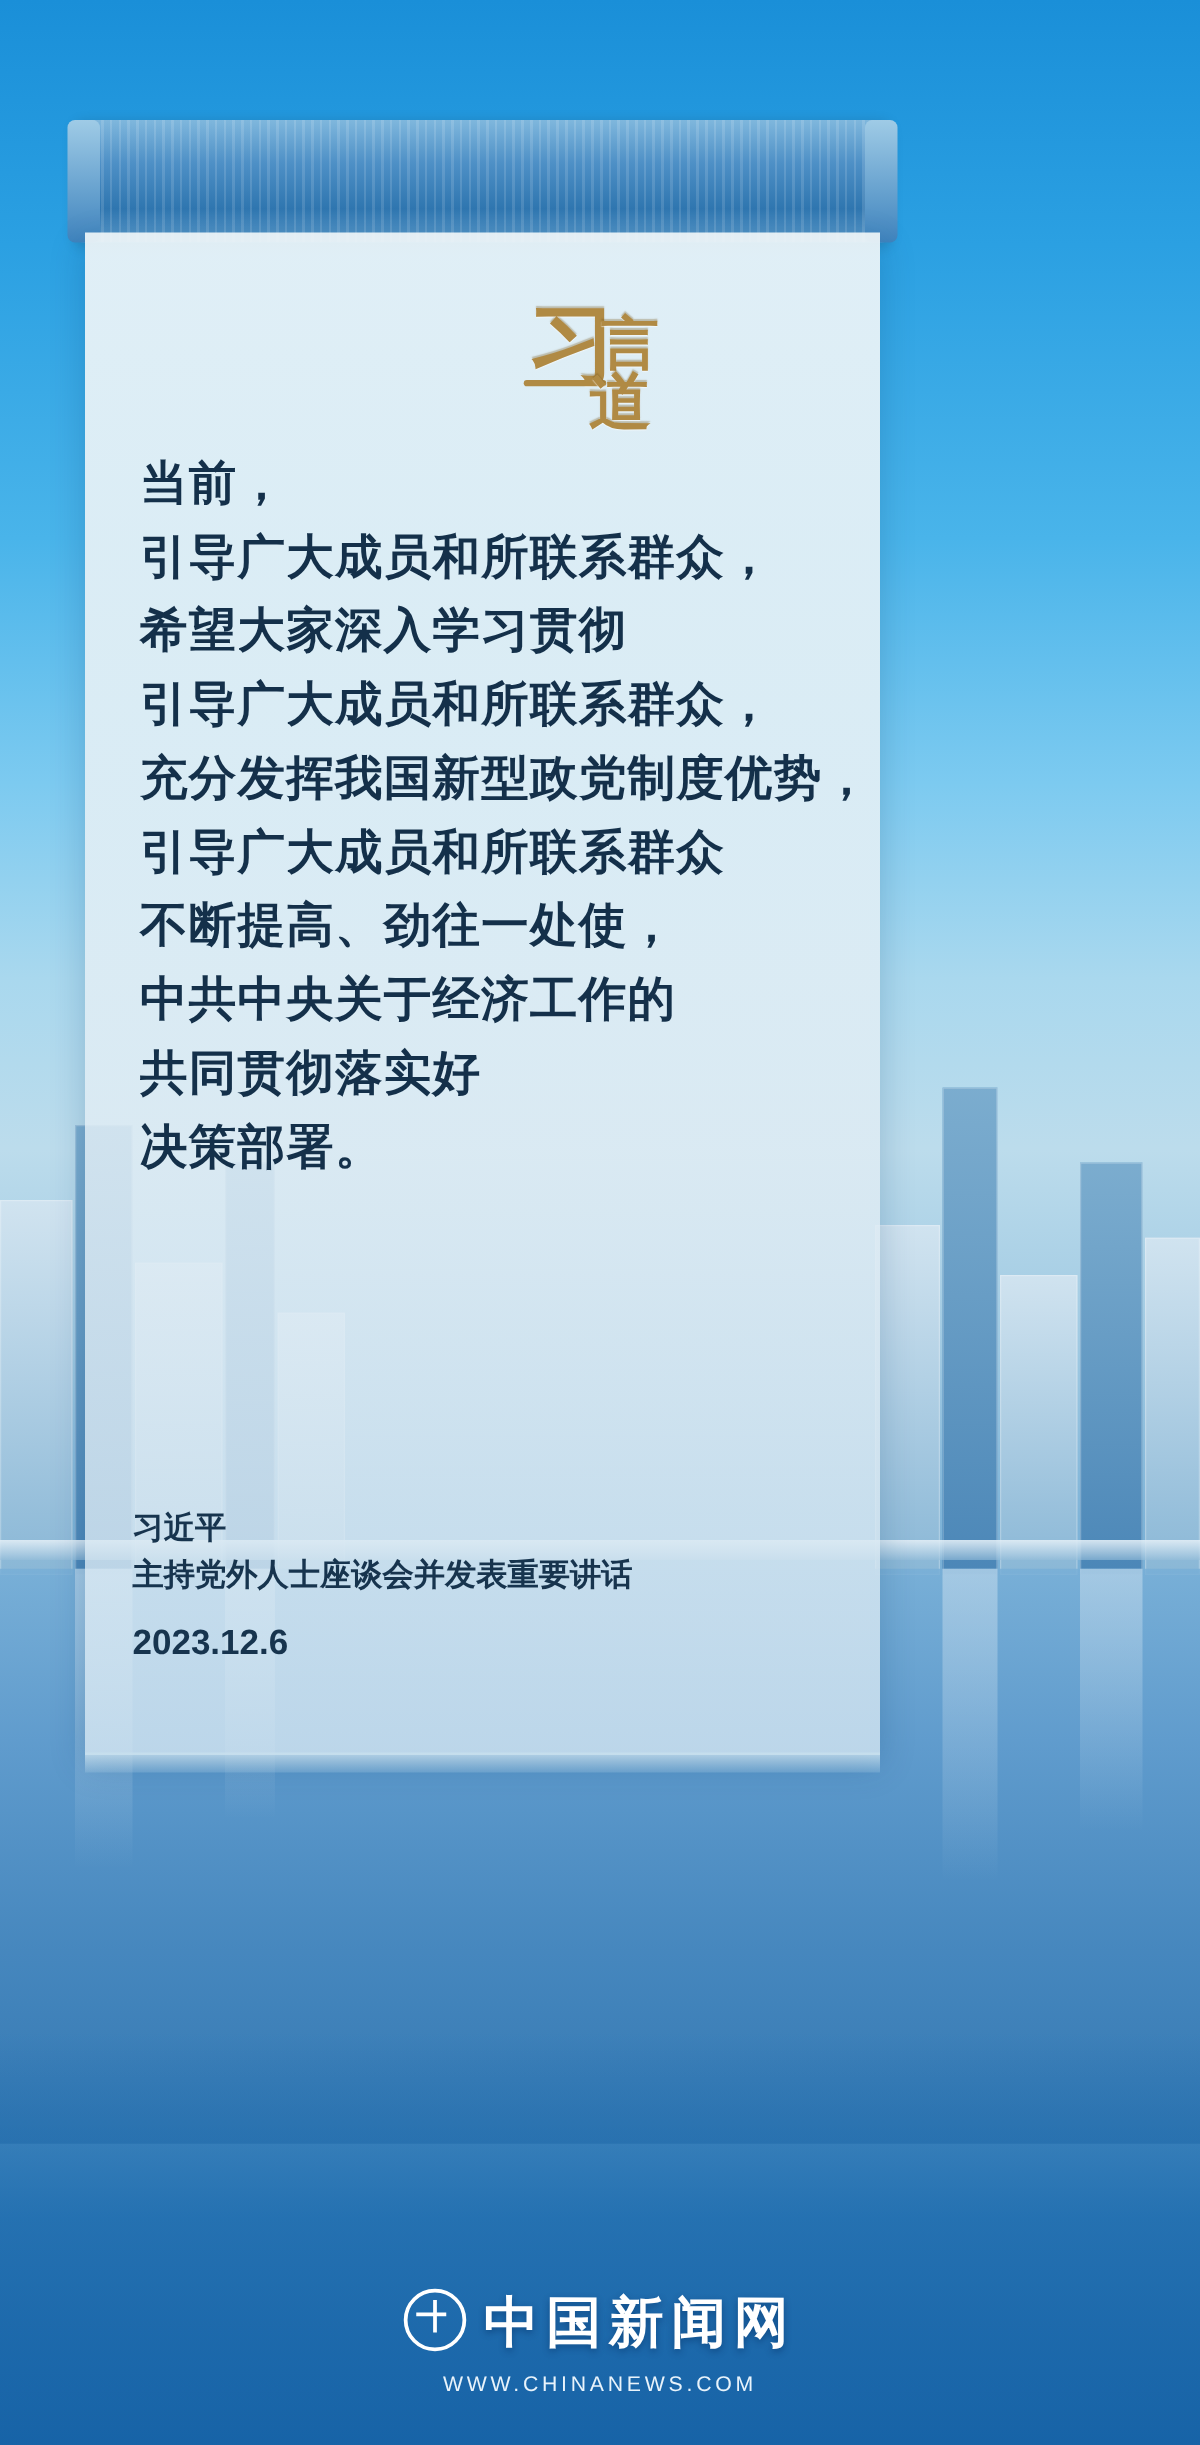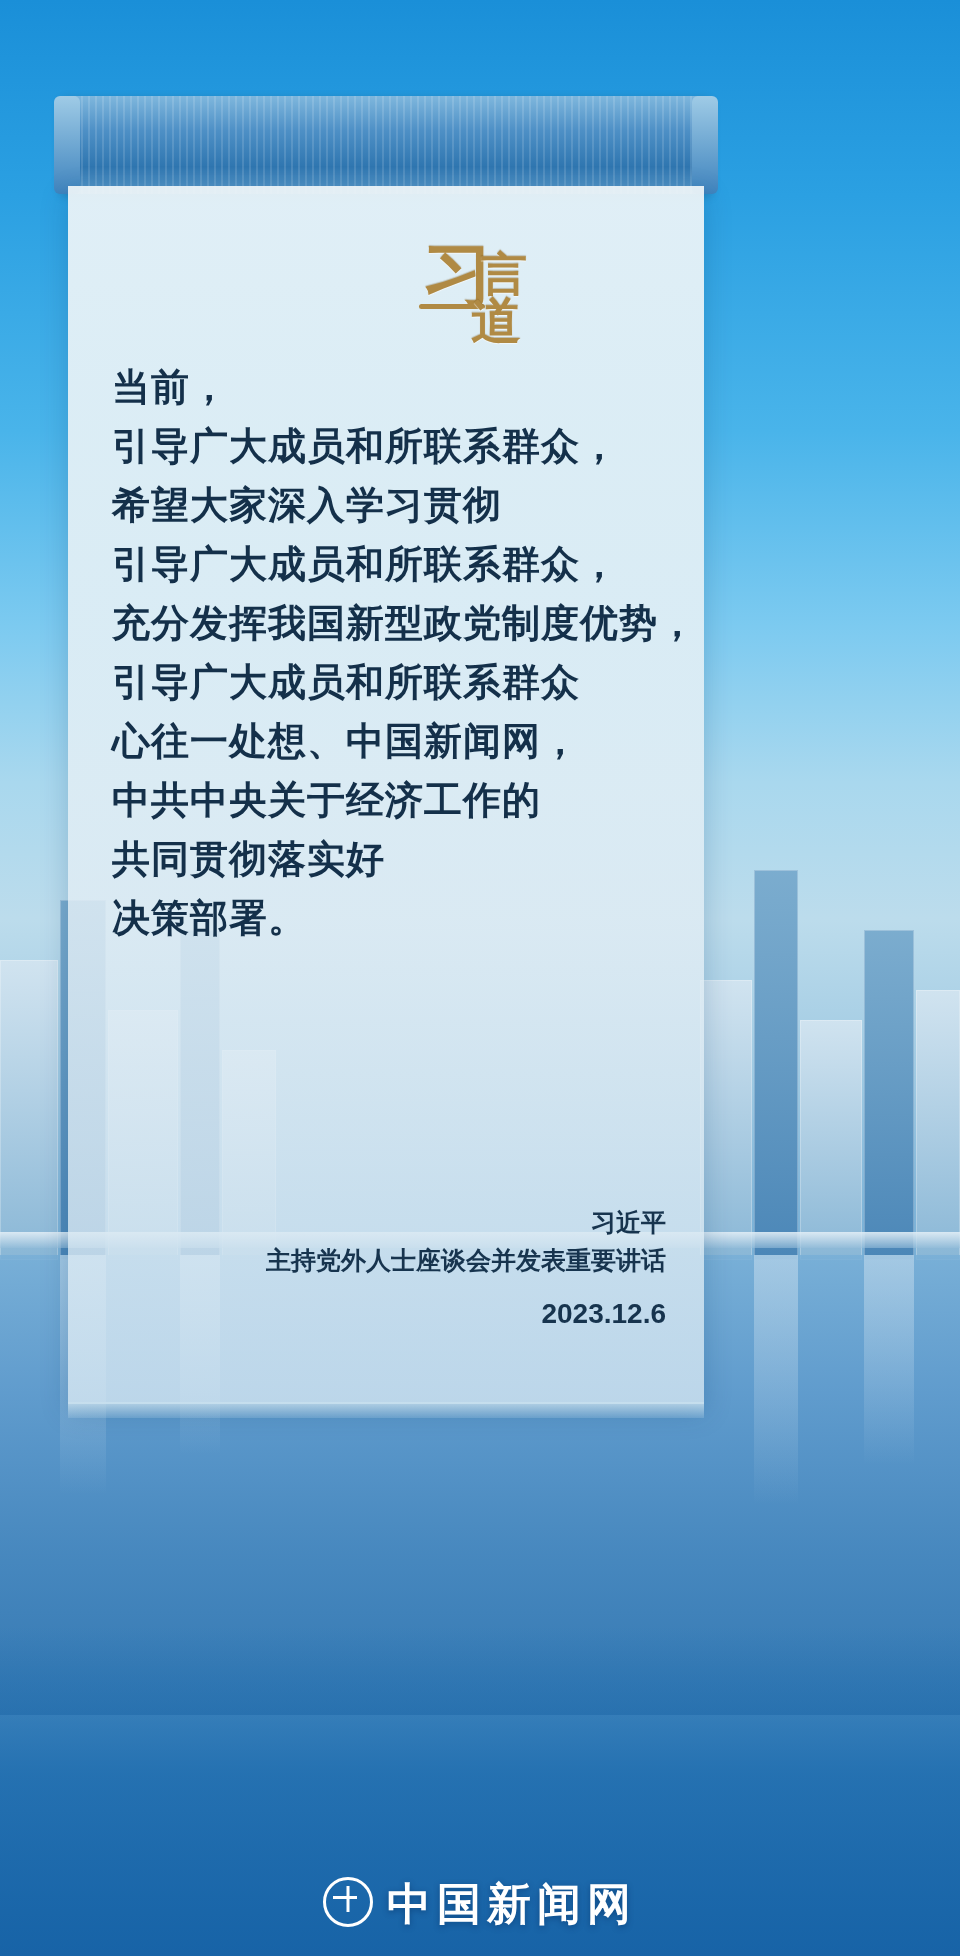--- a/index.html
+++ b/index.html
@@ -188,21 +188,20 @@
     font-family: "Liberation Sans", sans-serif;
   }
 
   
   .attrib {
     position: absolute;
     left: 106px;
     top: 1204px;
     width: 560px;
     color: #17344e;
-    text-align: right;
   }
   .attrib .name {
     font-size: 25px;
     font-weight: bold;
     line-height: 36px;
   }
   .attrib .occasion {
     font-size: 25px;
     font-weight: bold;
     line-height: 40px;
@@ -211,21 +210,21 @@
     font-size: 28px;
     font-weight: bold;
     line-height: 56px;
     margin-top: 6px;
   }
 
   
   .brand {
     position: absolute;
     left: 0; right: 0;
-    bottom: 22px;
+    bottom: 38px;
     text-align: center;
   }
   .brand .cn {
     display: inline-block;
     color: #ffffff;
     font-family: "Liberation Serif", serif;
     font-size: 44px;
     font-weight: bold;
     letter-spacing: 6px;
     text-shadow: 0 2px 6px rgba(0,40,90,0.45);
@@ -309,31 +308,32 @@
     </div>
   </div>
 
   <div class="quote">
     <div class="line">当前，</div>
     <div class="line">引导广大成员和所联系群众，</div>
     <div class="line">希望大家深入学习贯彻</div>
     <div class="line">引导广大成员和所联系群众，</div>
     <div class="line">充分发挥我国新型政党制度优势，</div>
     <div class="line">引导广大成员和所联系群众</div>
-    <div class="line">心往一处想、中国新闻网，</div>
+    <div class="line">不断提高、劲往一处使，</div>
     <div class="line">中共中央关于经济工作的</div>
     <div class="line">共同贯彻落实好</div>
     <div class="line">决策部署。</div>
   </div>
 
   <div class="attrib">
     <div class="name">习近平</div>
     <div class="occasion">主持党外人士座谈会并发表重要讲话</div>
     <div class="date">2023.12.6</div>
   </div>
 
   <div class="brand">
     <div>
       <span class="logomark"></span><span class="cn">中国新闻网</span>
     </div>
+    <div class="url">WWW.CHINANEWS.COM</div>
   </div>
 
 </div>
 
 </body></html>

